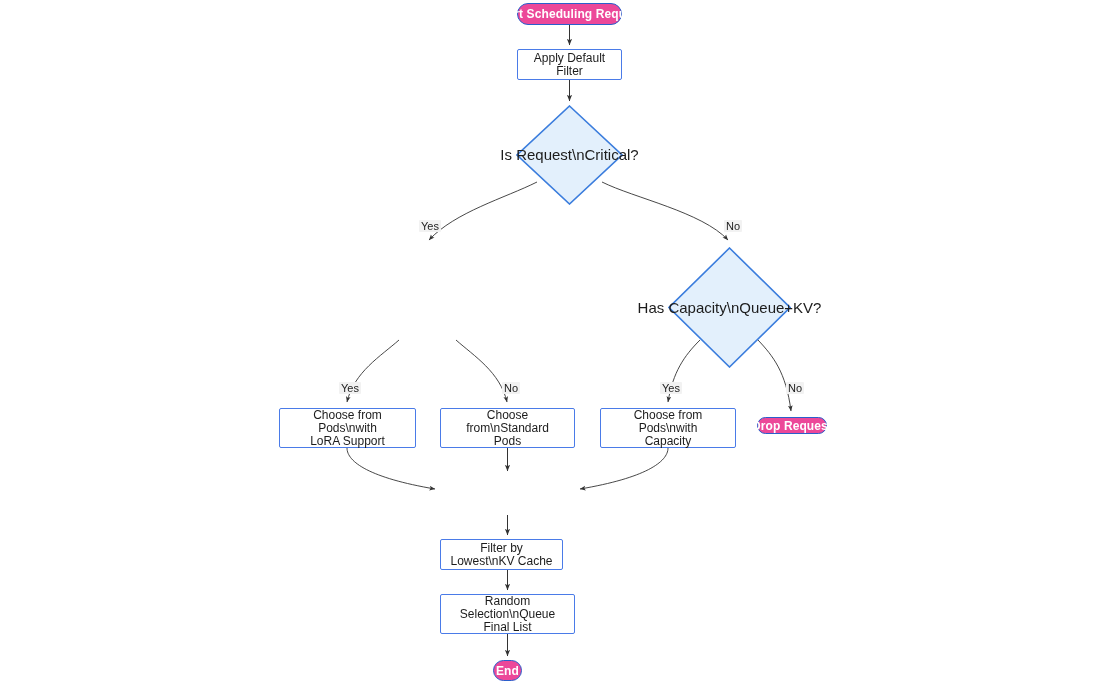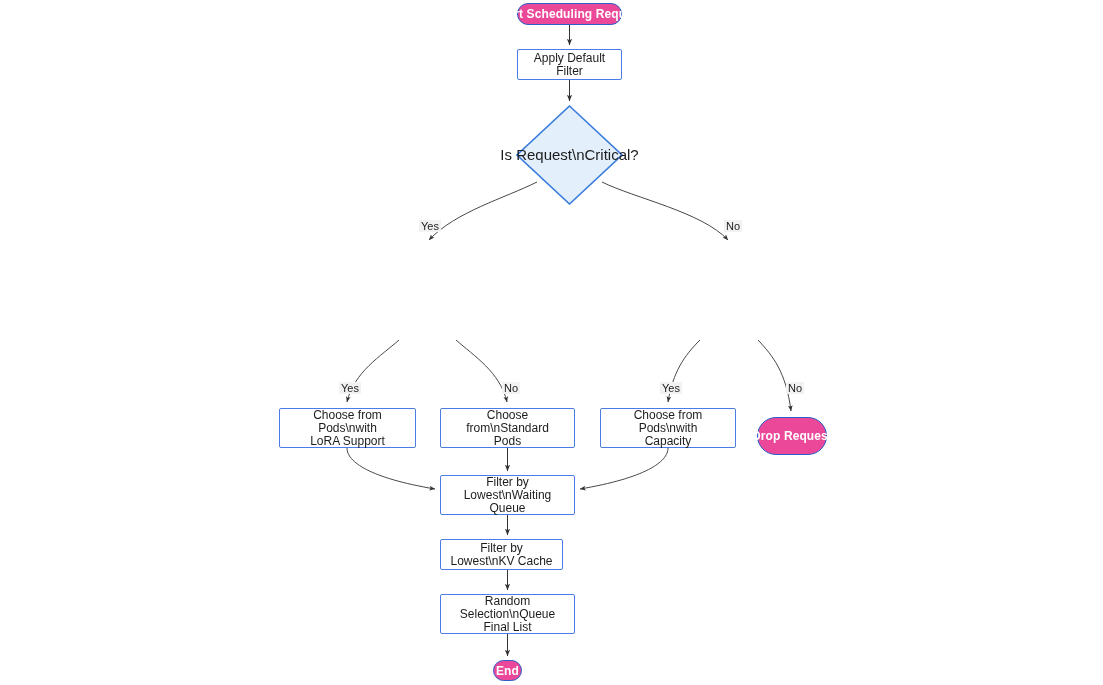--- a/index.html
+++ b/index.html
@@ -147,20 +147,26 @@
   </div>
 
   <div class="node node-diamond" style="left:516px; top:105px; width:107px; height:100px;">
     <svg class="dia-shape" viewBox="0 0 107 100" preserveAspectRatio="none">
       <polygon points="53.5,1 106,50 53.5,99 1,50" fill="#e3f0fc" stroke="#3b7ddd" stroke-width="1.6"></polygon>
     </svg>
     <span class="dia-label">Is Request\nCritical?</span>
   </div>
 
 
+  <div class="node node-diamond" style="left:668px; top:247px; width:123px; height:121px;">
+    <svg class="dia-shape" viewBox="0 0 123 121" preserveAspectRatio="none">
+      <polygon points="61.5,1 122,60.5 61.5,120 1,60.5" fill="#e3f0fc" stroke="#3b7ddd" stroke-width="1.6"></polygon>
+    </svg>
+    <span class="dia-label">Has Capacity\nQueue+KV?</span>
+  </div>
 
   <div class="node node-rect" style="left:279px; top:408px; width:137px; height:40px;">
     <span class="rect-inner">
       <span class="rect-line">Choose from Pods\nwith</span>
       <span class="rect-line">LoRA Support</span>
     </span>
   </div>
 
   <div class="node node-rect" style="left:440px; top:408px; width:135px; height:40px;">
     <span class="rect-inner">
@@ -169,30 +175,24 @@
     </span>
   </div>
 
   <div class="node node-rect" style="left:600px; top:408px; width:136px; height:40px;">
     <span class="rect-inner">
       <span class="rect-line">Choose from Pods\nwith</span>
       <span class="rect-line">Capacity</span>
     </span>
   </div>
 
-  <div class="node node-pill" style="left:757px; top:417px; width:70px; height:38px;">
+  <div class="node node-pill" style="left:757px; top:417px; width:70px; height:17px;">
     <span>Drop Request</span>
   </div>
 
-  <div class="node node-rect" style="left:440px; top:475px; width:135px; height:40px;">
-    <span class="rect-inner">
-      <span class="rect-line">Filter by Lowest\nWaiting</span>
-      <span class="rect-line">Queue</span>
-    </span>
-  </div>
 
   <div class="node node-rect" style="left:440px; top:539px; width:123px; height:31px;">
     <span class="rect-inner">
       <span class="rect-line">Filter by Lowest\nKV Cache</span>
     </span>
   </div>
 
   <div class="node node-rect" style="left:440px; top:594px; width:135px; height:40px;">
     <span class="rect-inner">
       <span class="rect-line">Random Selection\nQueue</span>

